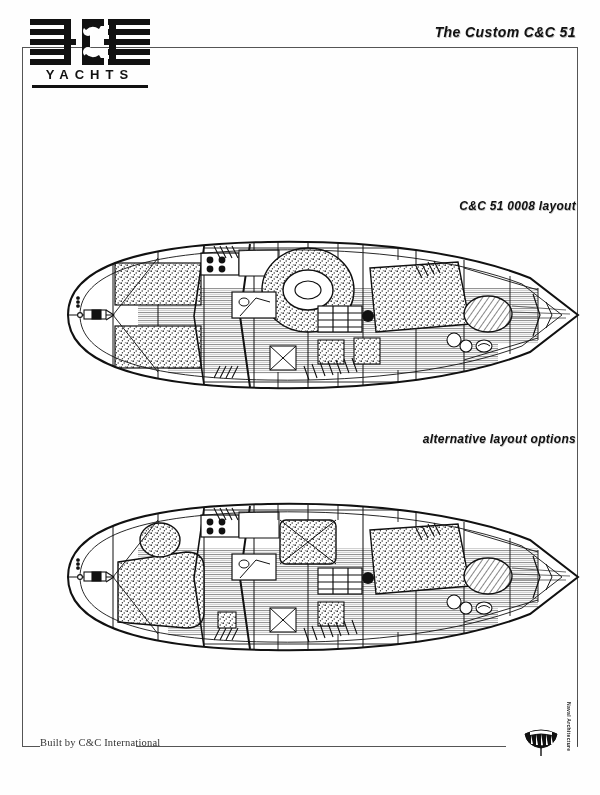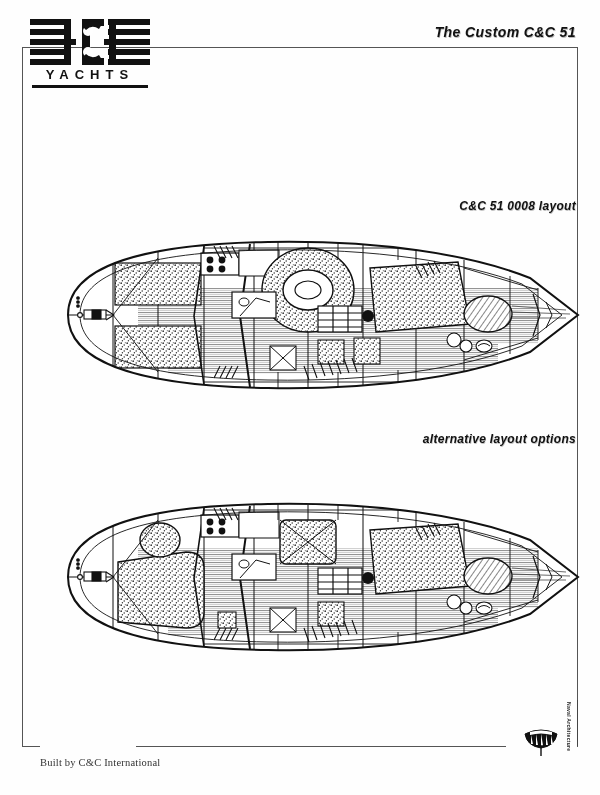--- a/index.html
+++ b/index.html
@@ -50,21 +50,20 @@
   }
   #caption-1{top:199px;}
   #caption-2{top:432px;}
 
   
   #footer-text{
     position:absolute;left:40px;top:737px;
     font-size:10.5px;color:#333;
     font-family:"Liberation Serif", serif;
     letter-spacing:.2px;
-    margin-top:20px;
   }
   #footer-tick{position:absolute;left:22px;top:737px;width:1px;height:10px;background:#555;}
   #footer-emblem{position:absolute;left:521px;top:723px;width:40px;height:34px;}
   #footer-vtext{
     position:absolute;left:566px;top:702px;
     writing-mode:vertical-rl;
     font-size:5px;font-weight:bold;color:#222;
     letter-spacing:.3px;
     font-family:"Liberation Sans",sans-serif;
   }

